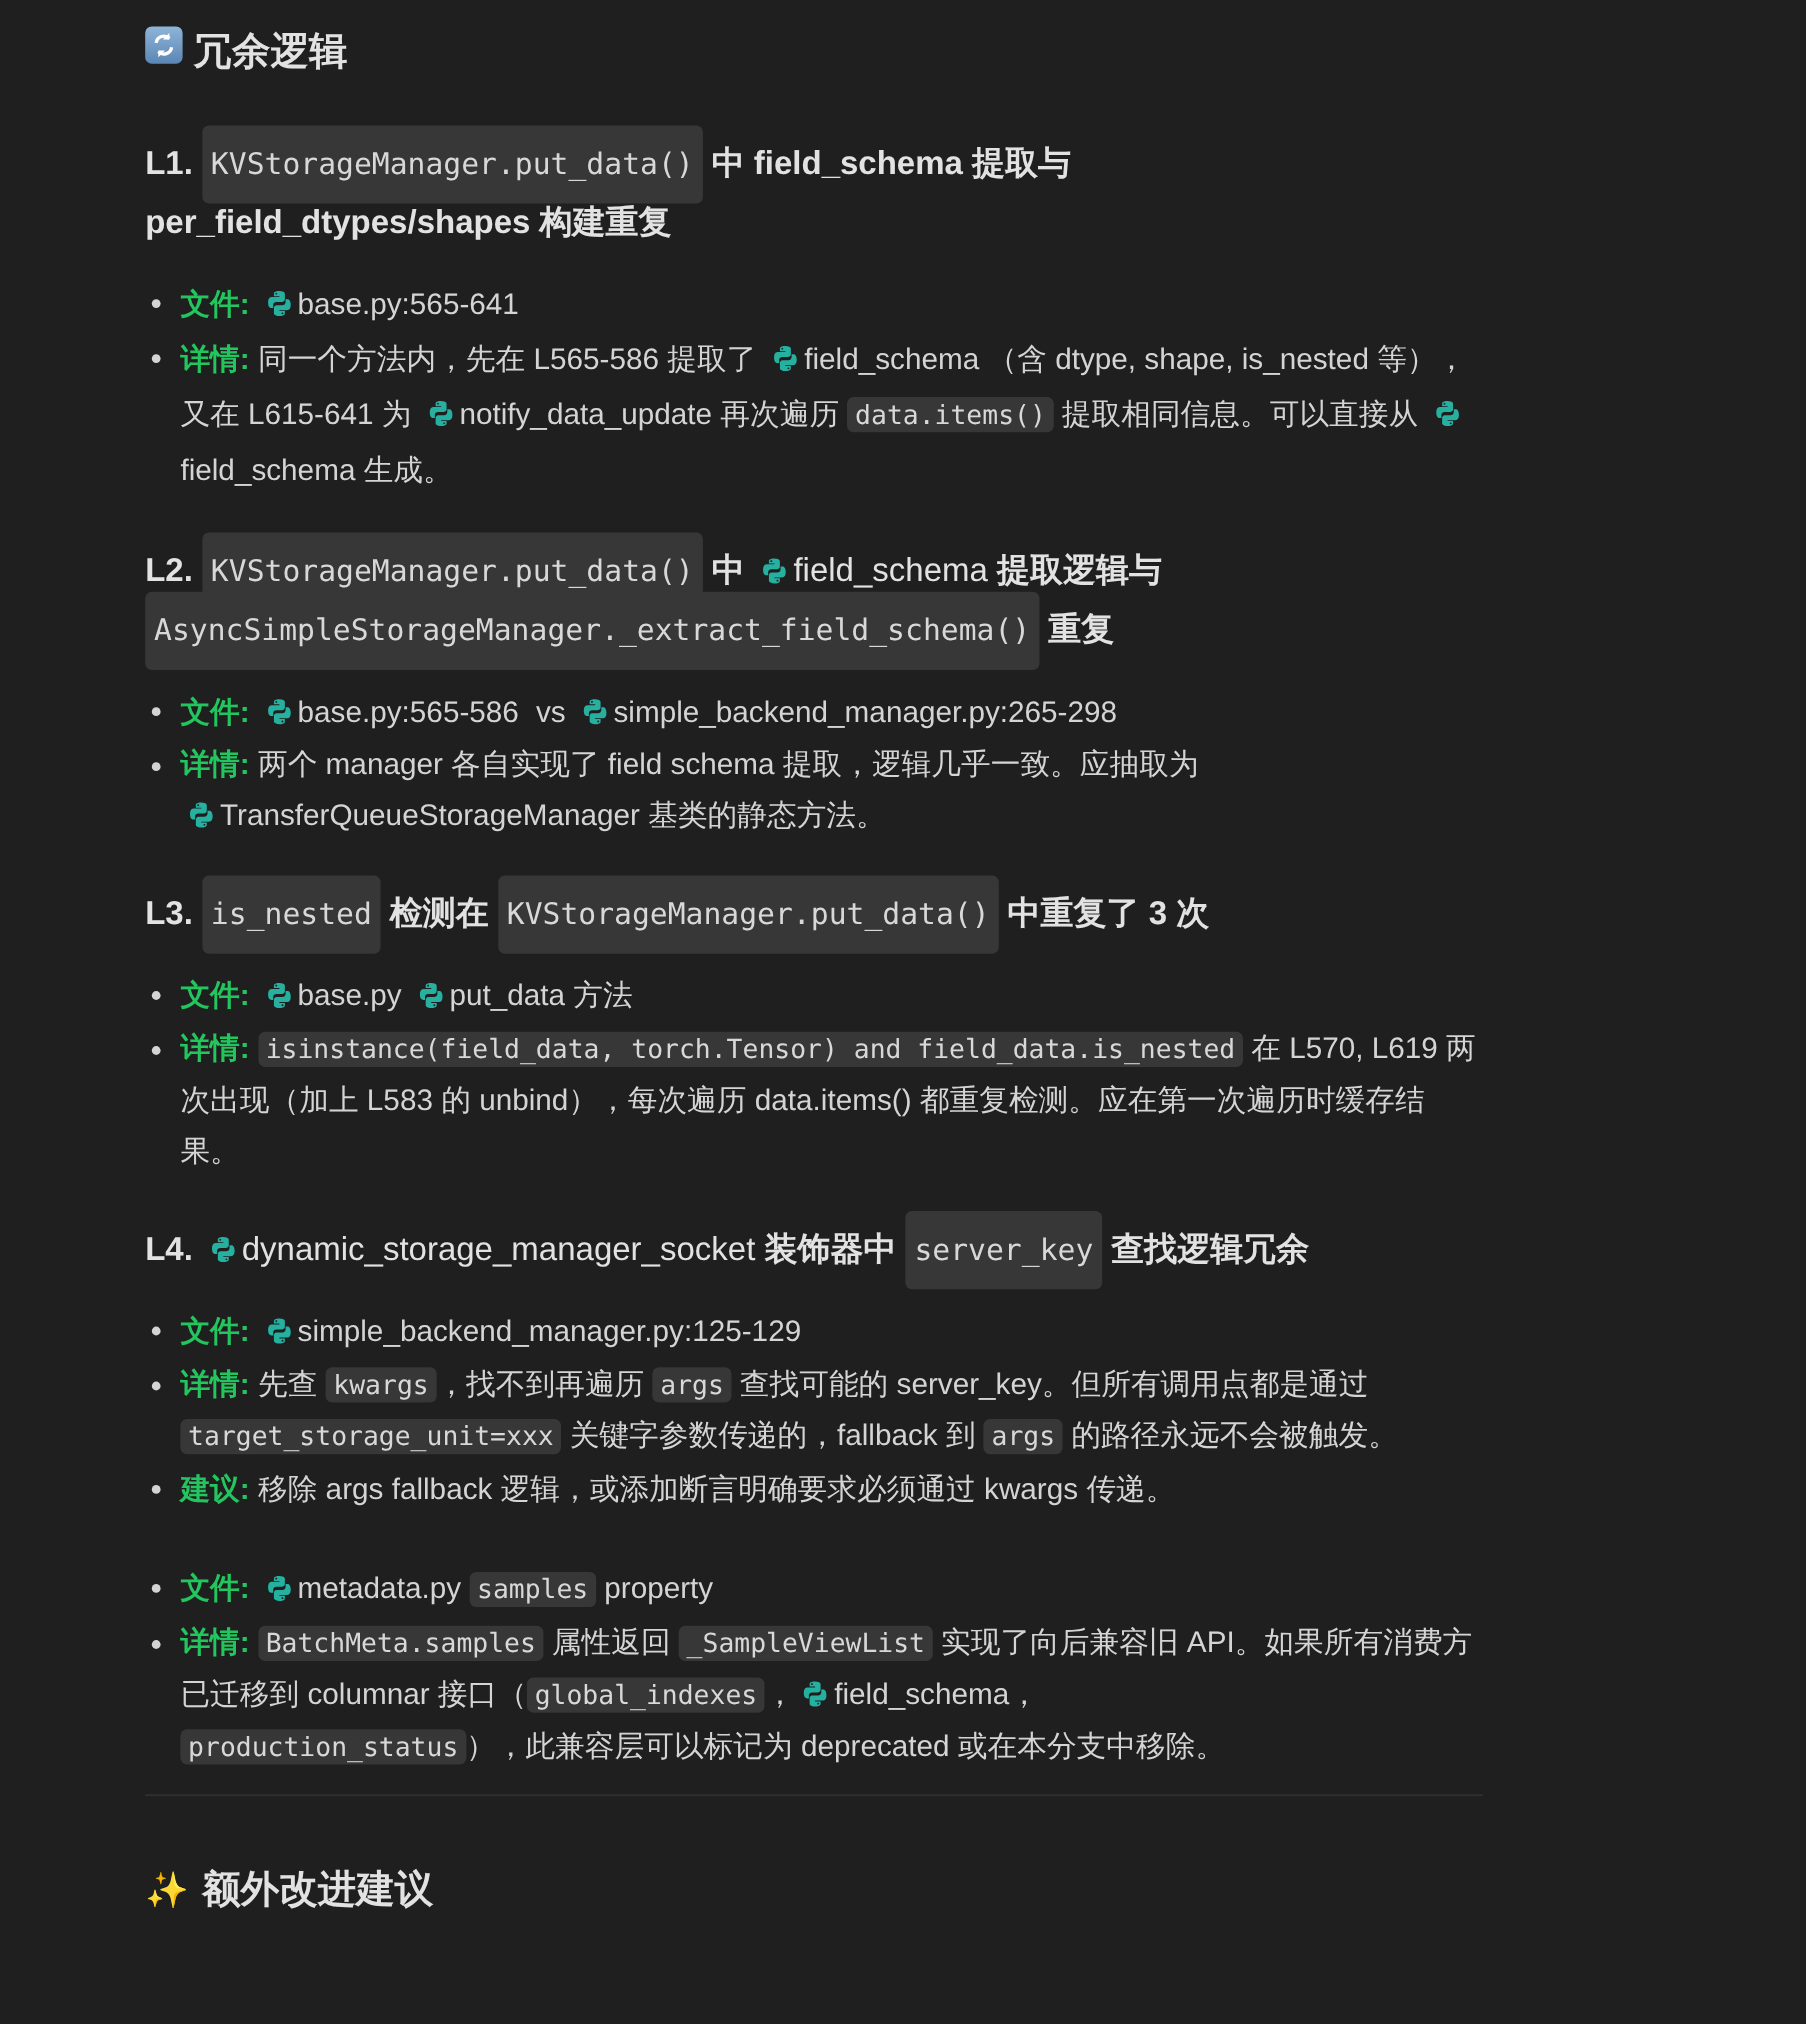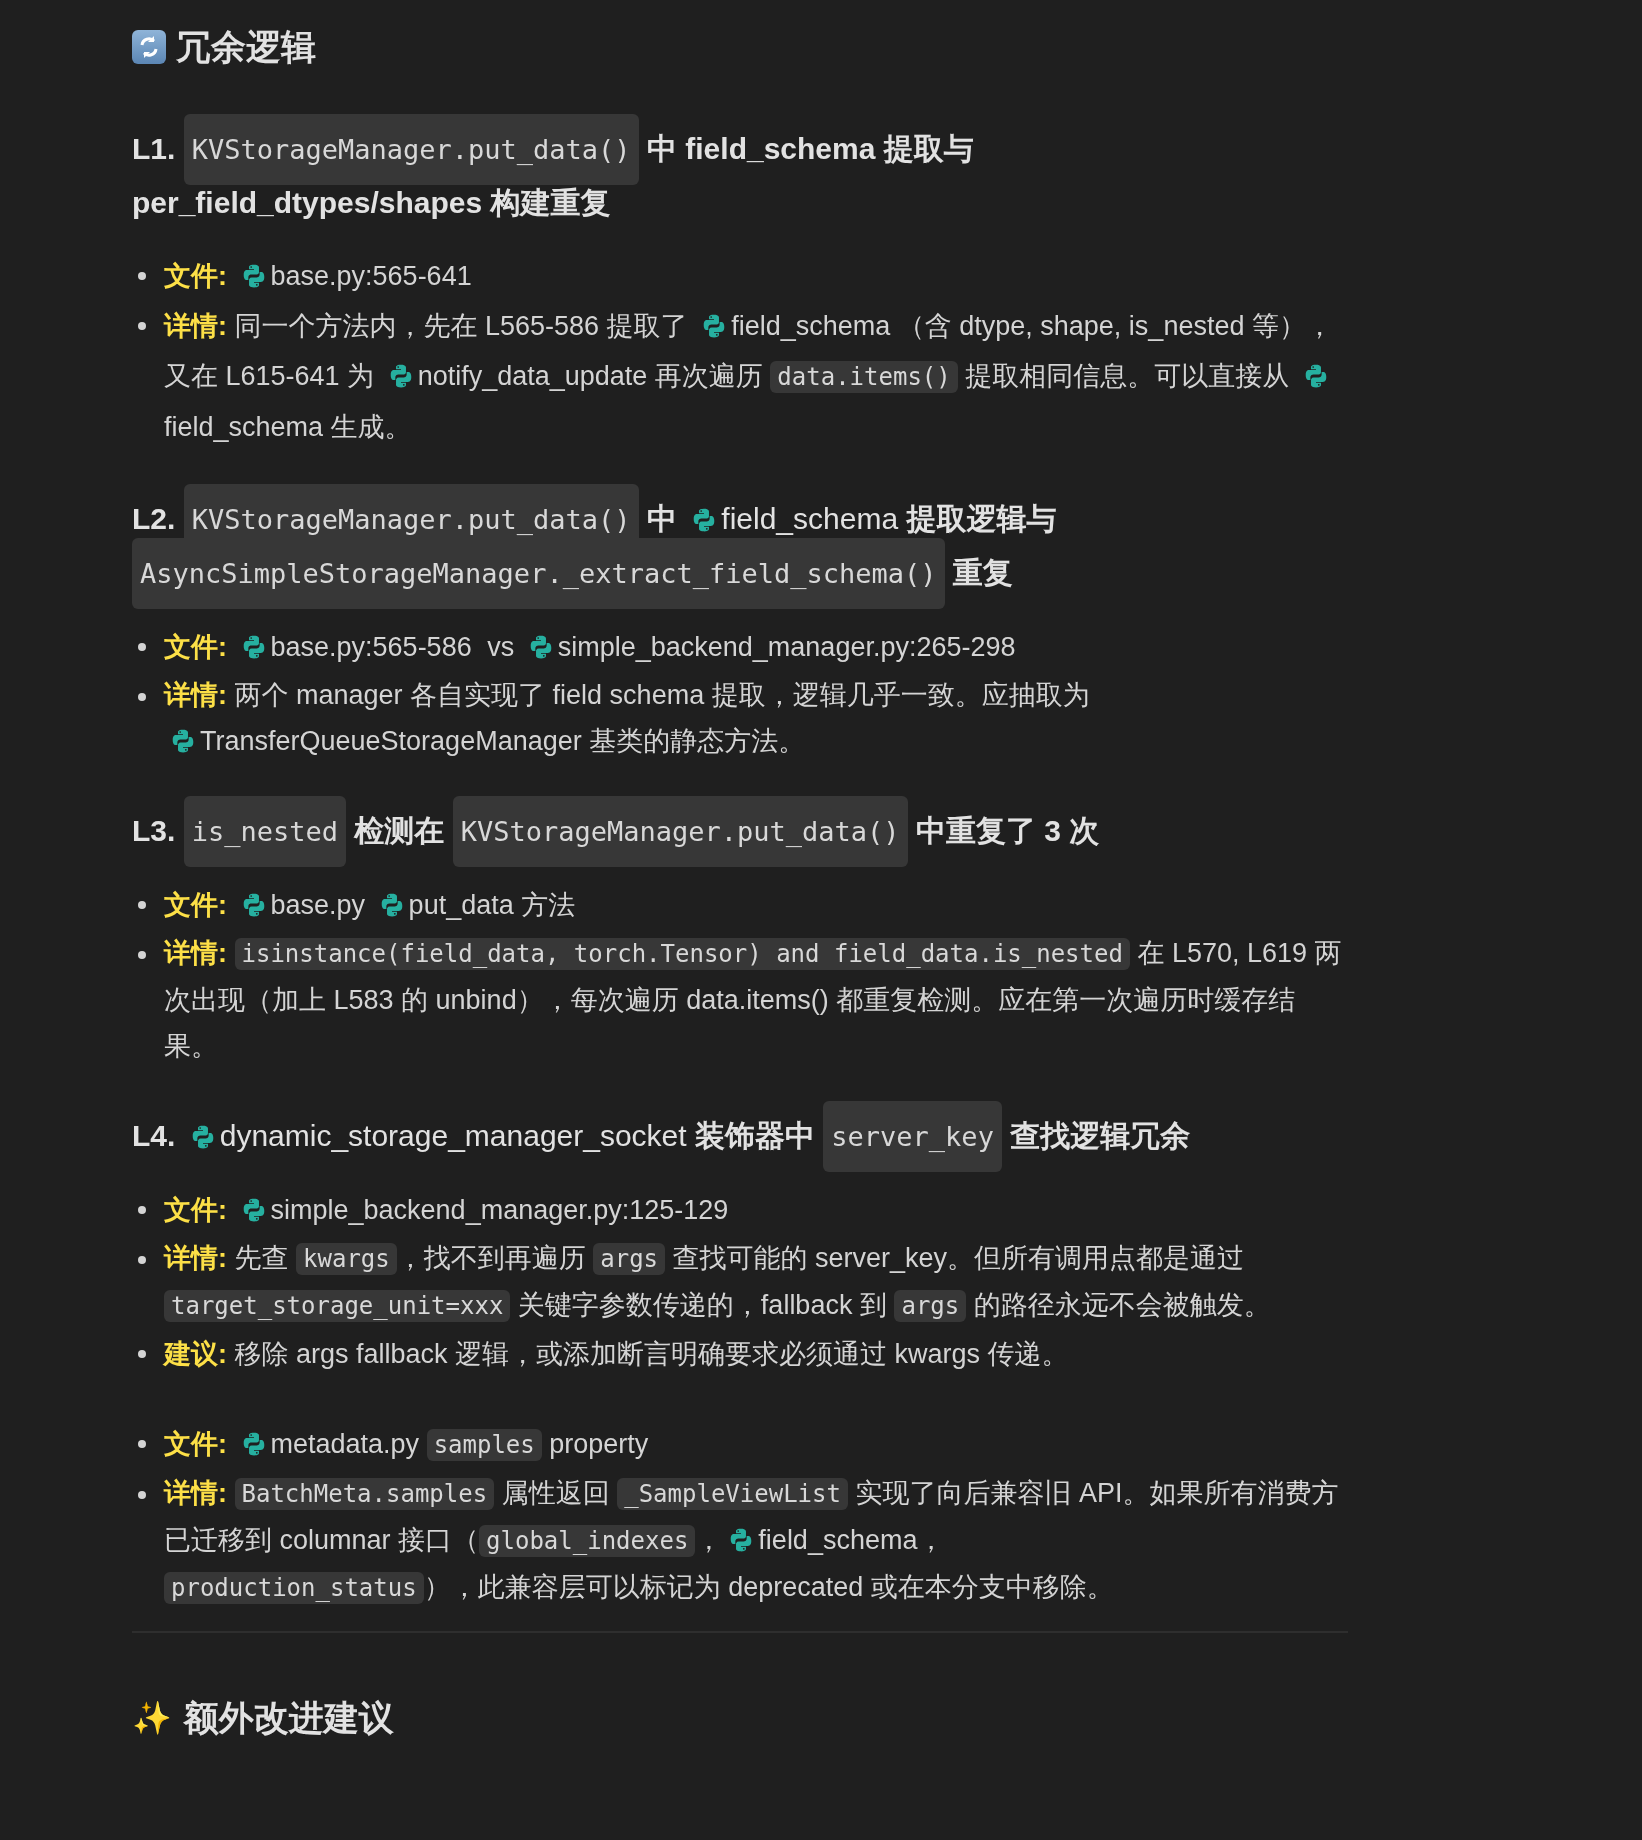--- a/index.html
+++ b/index.html
@@ -5,21 +5,21 @@
   html, body { margin:0; padding:0; }
   body {
     width:1642px; height:1840px; overflow:hidden;
     background:#1f1f1f; color:#d4d4d4;
     font-family:"Liberation Sans","DejaVu Sans",sans-serif;
   }
   .page { position:relative; padding:0 0 0 132px; width:1216px; }
   .h2 {
     font-size:35px; font-weight:bold; color:#e2e2e2;
     margin:0; padding-top:24px; height:46px; line-height:46px;
-    display:flex; align-items:center; gap:8px;
+    display:flex; align-items:flex-start; gap:8px;
   }
   .emoji-sync {
     display:inline-block; width:34px; height:34px; border-radius:6px;
     background:linear-gradient(#8fb4d8,#5b86b4); position:relative; margin-right:2px;
   }
   .emoji-sync svg { position:absolute; left:3px; top:3px; }
   .h3 {
     font-size:30px; font-weight:bold; color:#e2e2e2;
     line-height:53px; margin:0;
   }
@@ -31,21 +31,21 @@
   }
   .h3 code { font-size:27px; }
   ul { list-style:none; margin:0; padding:0; }
   li {
     position:relative; padding-left:32px; font-size:27px; line-height:50px;
   }
   li::before {
     content:""; position:absolute; left:6px; top:21px; width:8px; height:8px;
     border-radius:50%; background:#d4d4d4;
   }
-  li b { color:#fde047; }
+  li b { color:#22c55e; }
   li code { font-size:24px; padding:2px 7px; }
   .py { display:inline-block; width:26px; height:26px; vertical-align:-4px; margin:0 4px 0 6px; }
   .sec1 { margin-top:52px; }
   .bul { margin-top:22px; }
   .sec { margin-top:40px; }
   .hr { height:2px; background:#2e2e2e; margin:20px 0 0 0; width:1216px; }
   .h2b { padding-top:62px; }
   .sparkle { font-size:32px; color:#f5c542; margin-right:4px; }
 </style>
 </head>

